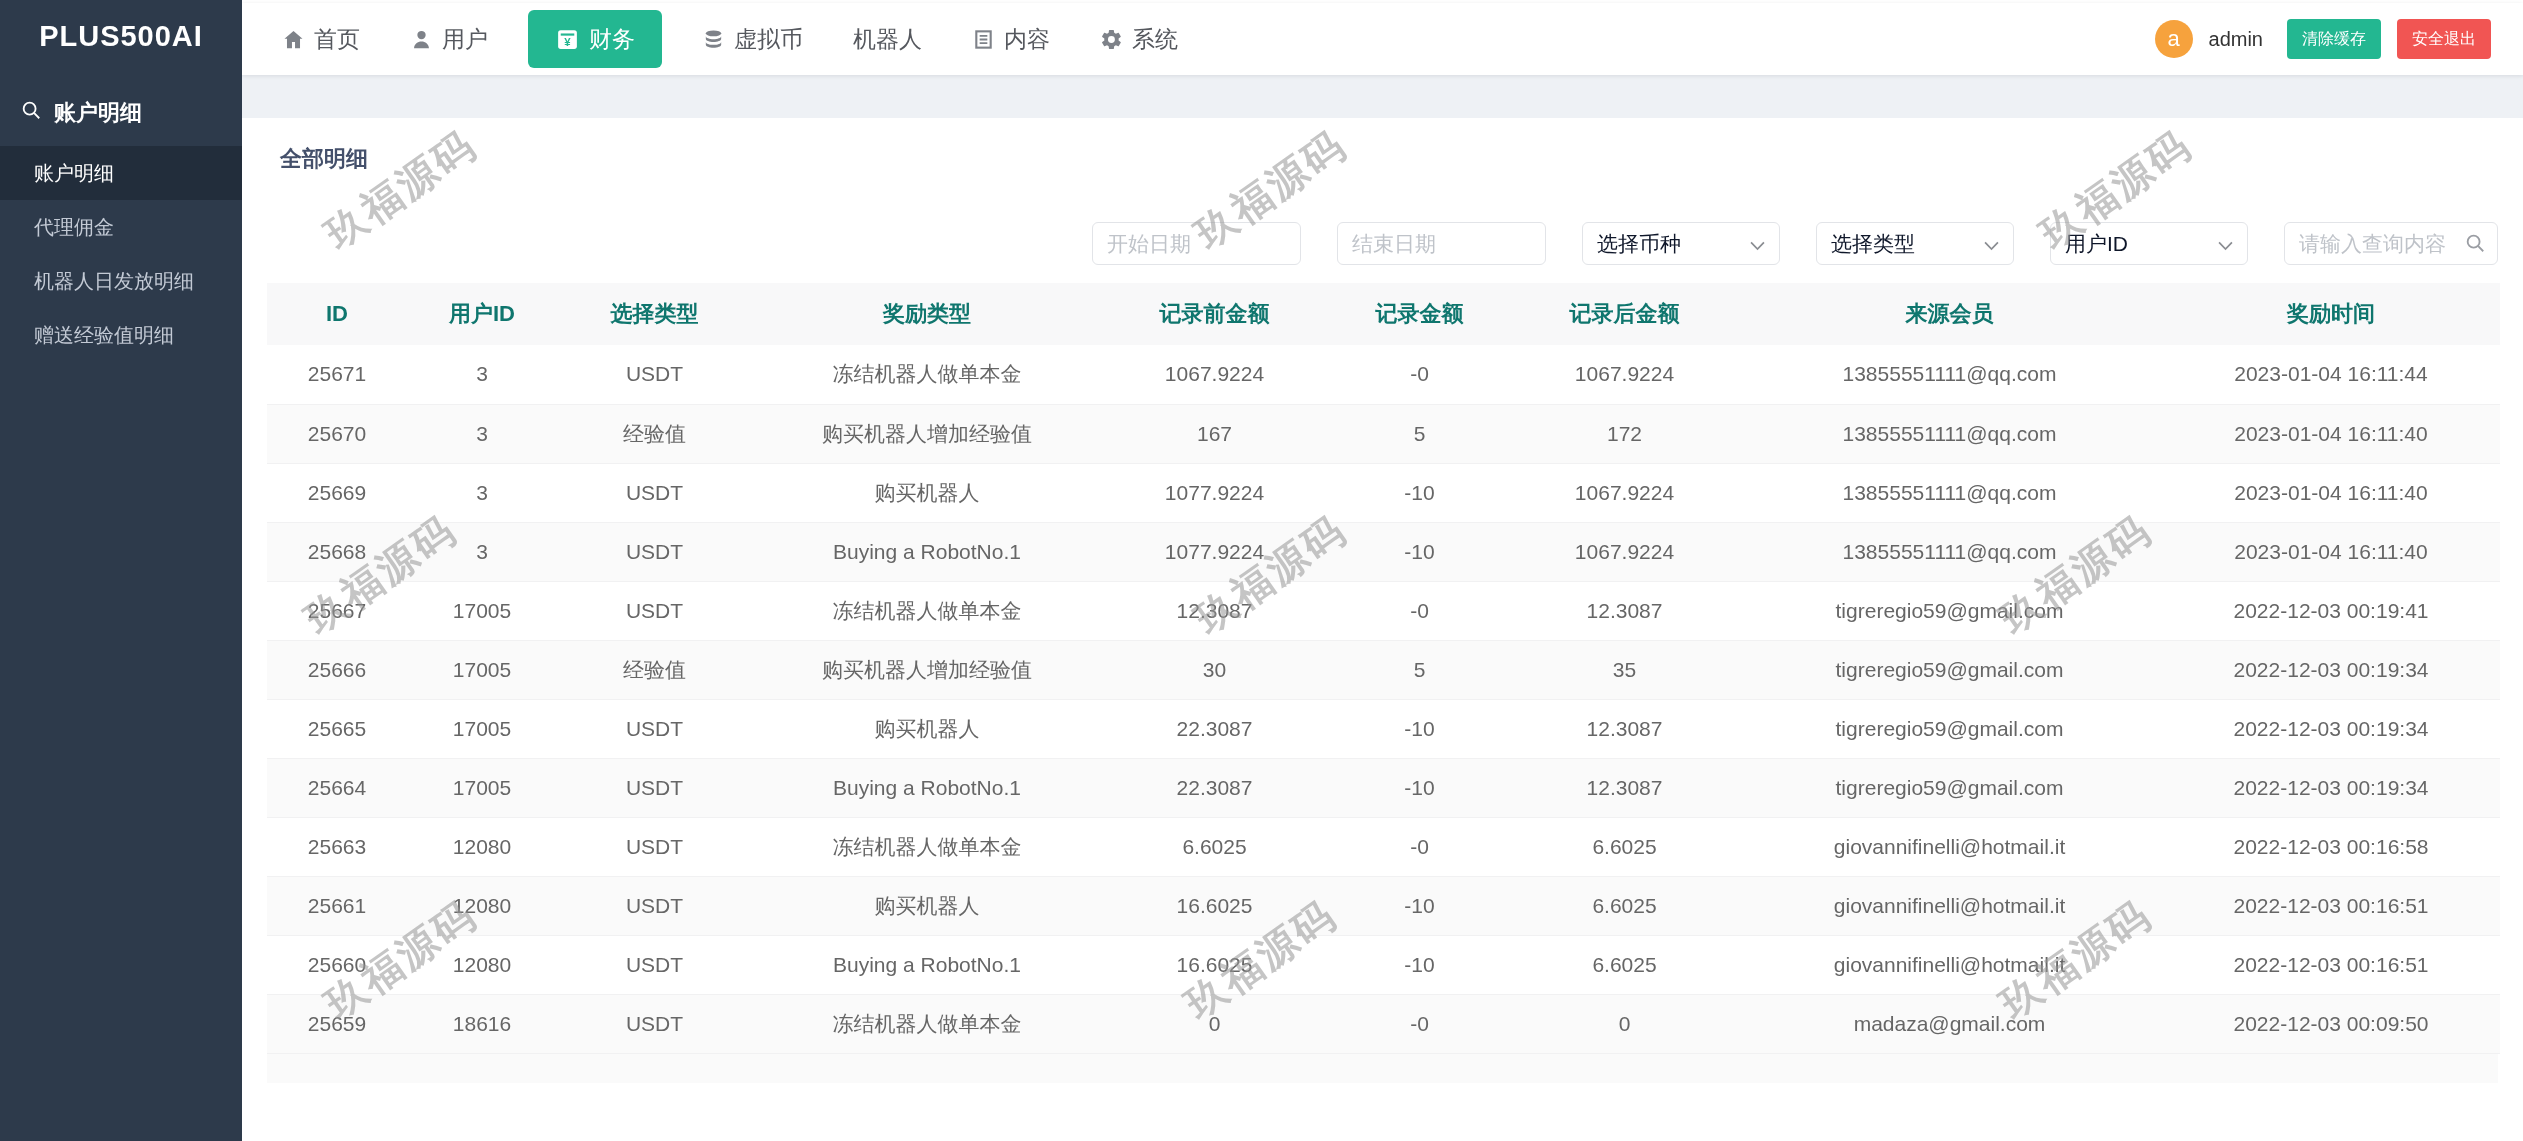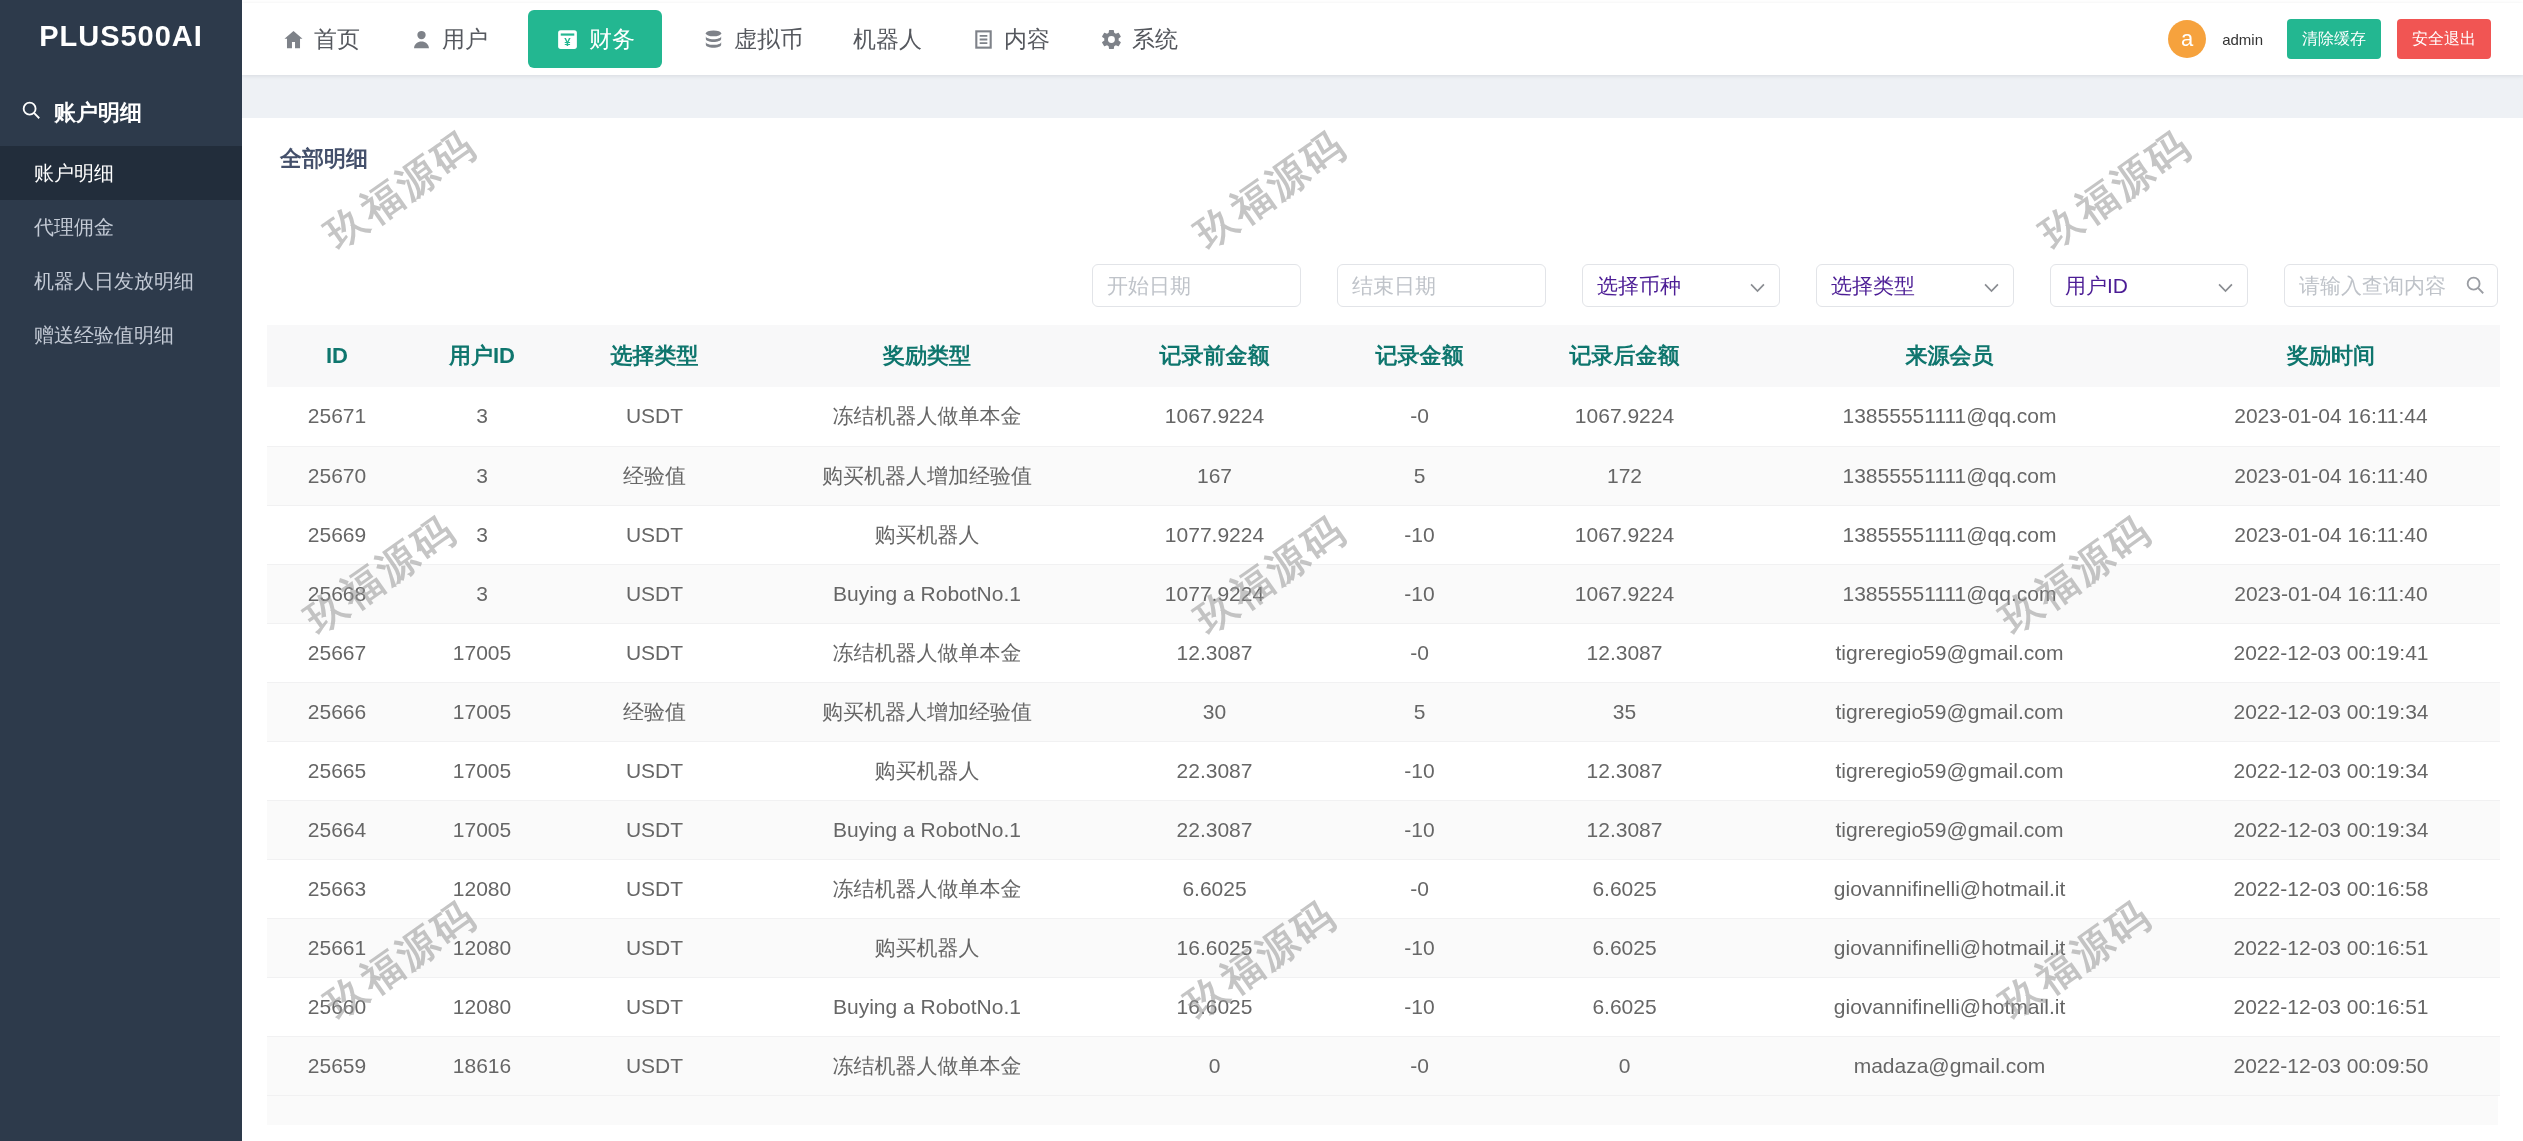--- a/index.html
+++ b/index.html
@@ -26,39 +26,39 @@
   .nav-item { display:flex; align-items:center; gap:9px; color:#55585e; font-size:23px;
               cursor:pointer; height:100%; }
   .nav-item .nav-icon { display:flex; color:#7e8289; }
   .nav-item.active { background:var(--accent); color:#fff; border-radius:6px;
                      height:58px; padding:0 27px; margin:0 -10px; }
   .header-right { margin-left:auto; display:flex; align-items:center; gap:16px;
                   padding-right:32px; }
   .avatar { width:38px; height:38px; border-radius:50%; background:var(--orange);
             color:#fff; font-size:22px; display:flex; align-items:center;
             justify-content:center; cursor:pointer; }
-  .username { font-size:15px; color:#333; margin-right:8px; }
+  .username { font-size:20px; color:#333; margin-right:8px; }
   .btn { border:none; height:40px; padding:0 15px; border-radius:4px; color:#fff;
          font-size:16px; cursor:pointer; font-family:inherit; }
   .btn.green { background:var(--accent); }
   .btn.red { background:var(--danger); }
 
   
   .band { position:absolute; left:242px; top:72px; right:0; height:46px; background:#eef1f5; }
   .main { position:absolute; left:242px; top:118px; right:0; bottom:0; background:#fff; }
   .page-title { padding:26px 0 0 38px; font-size:22px; font-weight:bold; color:#44506b; }
 
   .filters { display:flex; justify-content:flex-end; align-items:flex-end; gap:36px;
              margin:48px 25px 0 0; }
   .f-input, .f-select { height:43px; border:1px solid #e2e4e8; border-radius:6px;
              background:#fff; font-size:21px; font-family:inherit; }
   .f-input { width:209px; padding:0 14px; color:#666; }
   .f-input::placeholder { color:#bfc3c9; }
-  .f-select { width:198px; padding:0 14px; color:#4c1d95; display:flex;
-              align-items:center; justify-content:space-between; cursor:pointer;margin-top:42px; }
+  .f-select { width:198px; padding:0 14px; color:#0f172a; display:flex;
+              align-items:center; justify-content:space-between; cursor:pointer; }
   .f-select svg { color:#8a8d92; }
   .search-wrap { position:relative; }
   .search-wrap .f-input { width:214px; padding-right:44px; }
   .search-wrap .s-icon { position:absolute; right:12px; top:10px; color:#9a9da3; }
 
   table { border-collapse:collapse; margin:18px 25px 0 25px; width:2233px; table-layout:fixed; }
   th { height:62px; background:#f8f8f9; font-size:22px; color:#0f766e; font-weight:bold; }
   td { height:59px; font-size:21px; color:#666; text-align:center;
        border-bottom:1px solid #f1f1f2; overflow:hidden; white-space:nowrap; }
   tbody tr:nth-child(even) td { background:#fafafa; }

